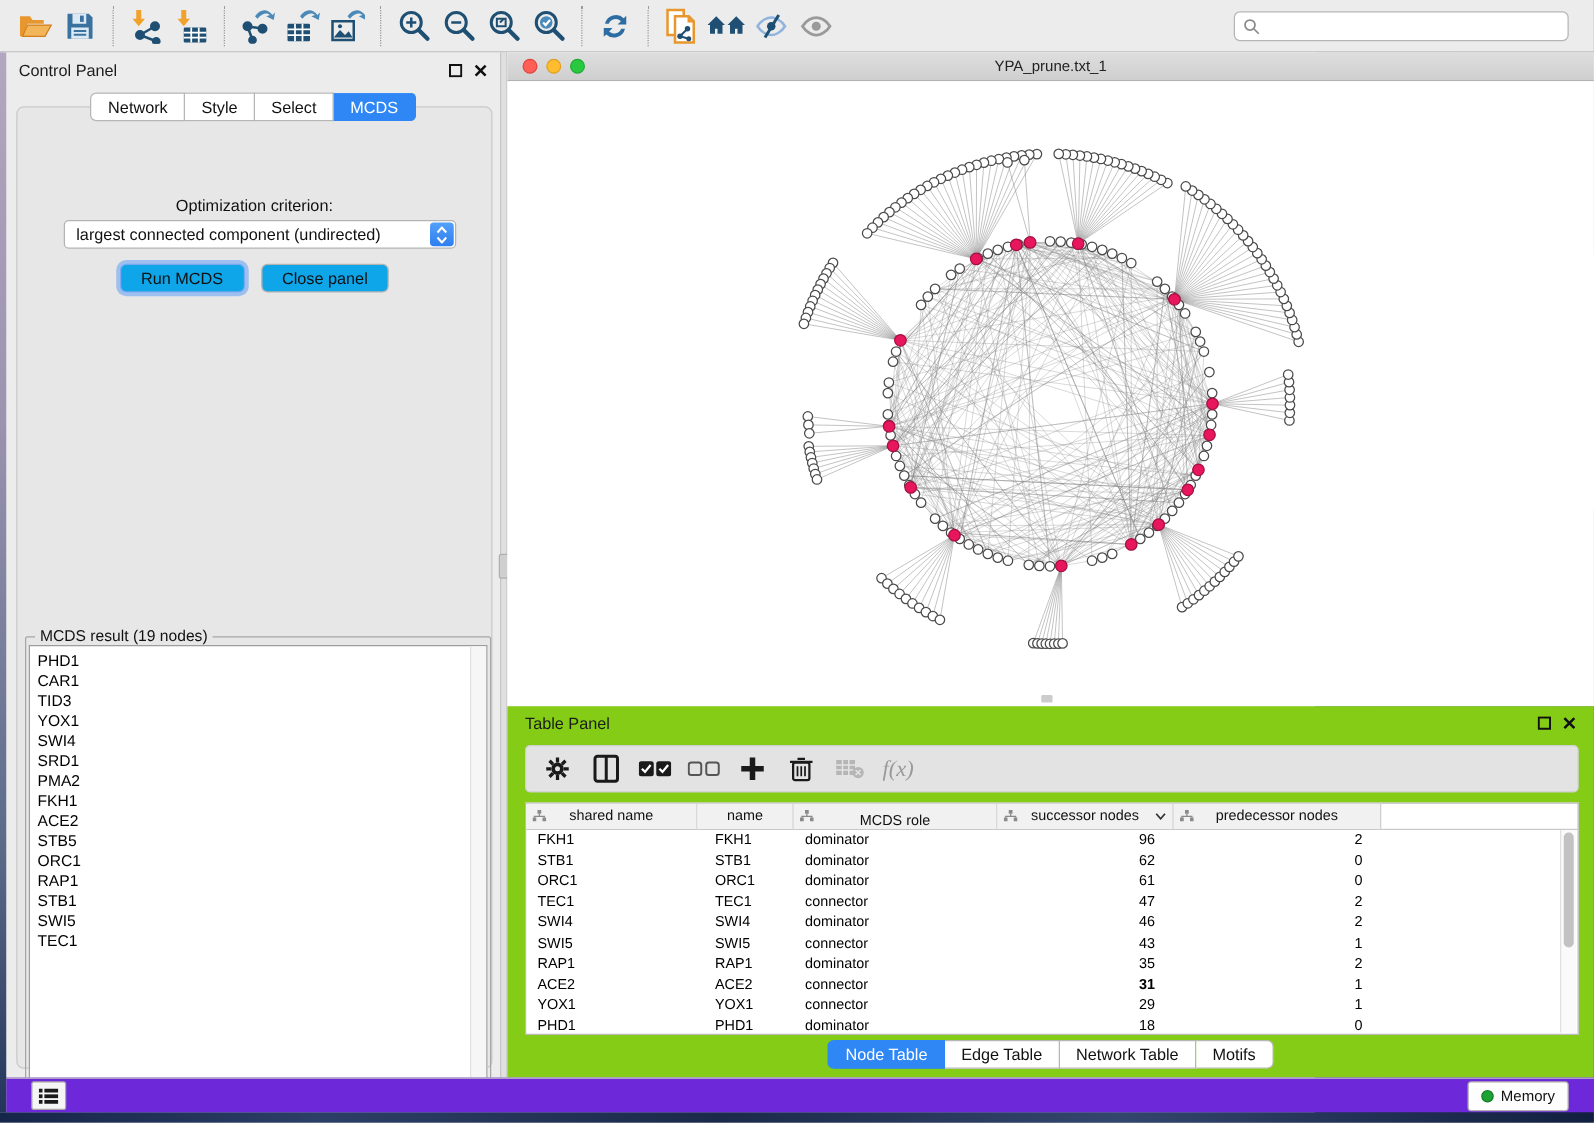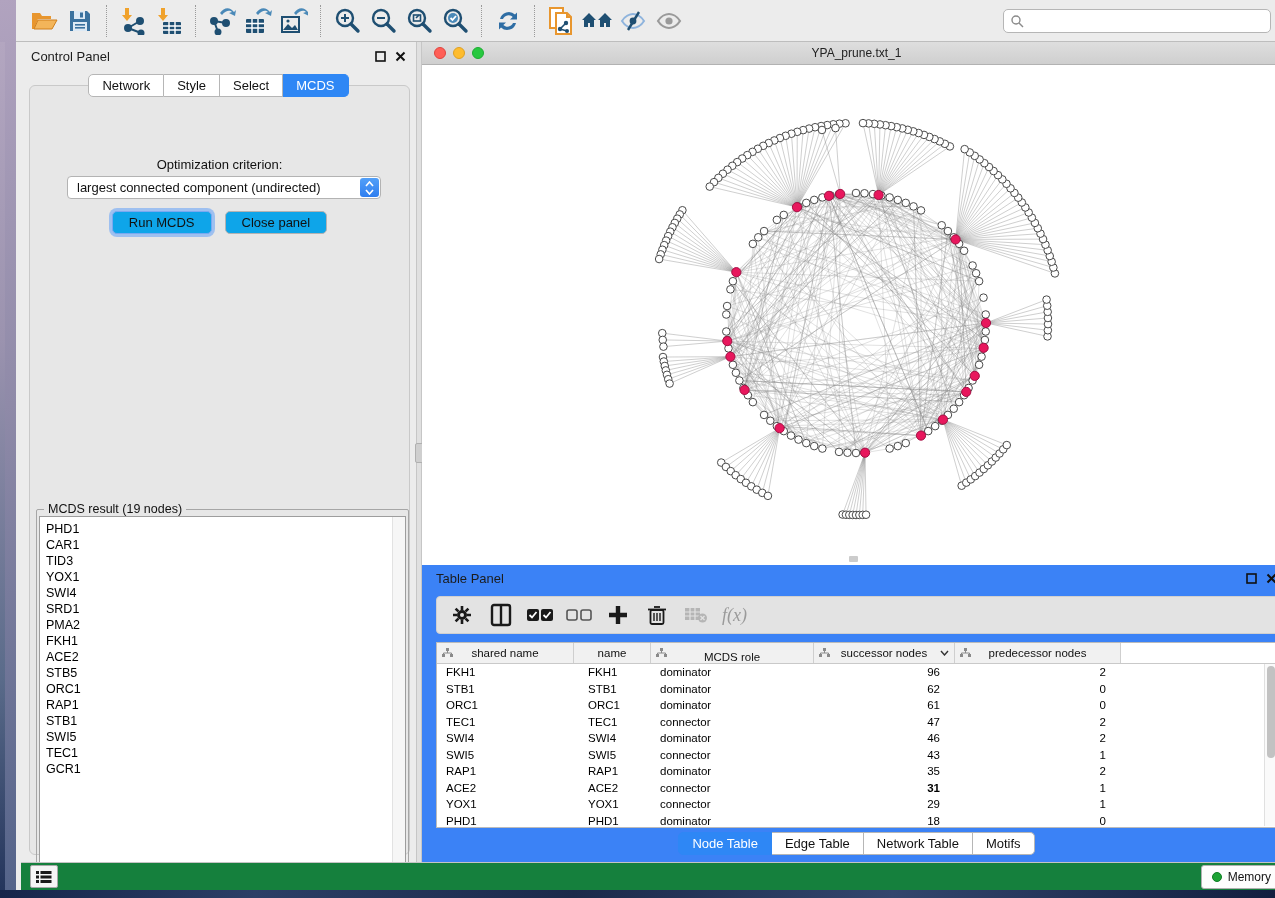--- a/index.html
+++ b/index.html
@@ -1,21 +1,21 @@
 <!DOCTYPE html>
 <html><head>
 <meta charset="utf-8">
 <style>
   html,body{margin:0;padding:0}
   body{
     width:1275px;height:898px;position:relative;overflow:hidden;
     font-family:"Liberation Sans",sans-serif;
     background:linear-gradient(160deg,#b1a3bf 0%,#8f8aa8 30%,#4d5f86 70%,#17264d 100%);
   }
-  .app{position:absolute;left:16px;top:0;width:1052px;height:890px;background:#ececec;}
+  .app{position:absolute;left:0;top:0;width:1052px;height:890px;background:#ececec;}
   
   .wall-left{position:absolute;left:0;top:42px;width:5px;height:848px;z-index:40;
     background:linear-gradient(180deg,#b3a6c0 0%,#9b93af 35%,#5a6b8a 75%,#24355c 100%);}
   .wall-bottom{position:absolute;left:0;top:890px;width:1275px;height:8px;z-index:40;
     background:linear-gradient(90deg,#16254a,#2c3f66 20%,#1b2a4a 45%,#33466d 70%,#121f3f 100%);}
 
   
   .toolbar{position:absolute;left:0;top:0;width:1275px;height:42px;background:#ececec;
     border-bottom:1px solid #bdbdbd;display:flex;align-items:center;padding:0 10px;box-sizing:border-box;}
   .tbtn{width:36px;height:34px;display:flex;align-items:center;justify-content:center;flex:0 0 auto;}
@@ -67,21 +67,21 @@
   .network-window{position:absolute;left:406px;top:42px;width:869px;height:523px;background:#fff;}
   .net-titlebar{height:22px;background:linear-gradient(#dedede,#cfcfcf);border-bottom:1px solid #b2b2b2;
     display:flex;align-items:center;position:relative;}
   .lights{display:flex;gap:7px;margin-left:12px;}
   .light{width:12px;height:12px;border-radius:50%;}
   .net-title{position:absolute;left:0;right:0;text-align:center;font-size:12px;color:#222;}
   .net-canvas-wrap{position:relative;width:869px;height:500px;background:#fff;overflow:hidden;}
   .canvas-nub{position:absolute;left:427px;bottom:3px;width:9px;height:6px;background:#cccccc;border-radius:1px;}
 
   
-  .table-panel{position:absolute;left:406px;top:565px;width:869px;height:297px;background:#3b82f6;}
+  .table-panel{position:absolute;left:406px;top:565px;width:869px;height:297px;background:#84cc16;}
   .tp-head{height:26px;display:flex;align-items:center;padding:0 14px;}
   .tp-toolbar{position:absolute;left:14px;top:31px;width:843px;height:38px;background:#e3e3e3;
     border:1px solid #d0d0d0;border-radius:4px;display:flex;align-items:center;gap:9px;padding:0 10px;box-sizing:border-box;}
   .ttb{width:30px;height:30px;display:flex;align-items:center;justify-content:center;}
   .fx-label{font-family:"Liberation Serif",serif;font-style:italic;font-size:18px;color:#9a9a9a;padding-left:2px;}
   .ntable{position:absolute;left:14px;top:77px;width:843px;height:186px;background:#fff;border:1px solid #bbbbbb;box-sizing:border-box;}
   .thead{display:flex;height:20px;border-bottom:1px solid #c9c9c9;}
   .th{background:#f1f1f1;border-right:1px solid #cfcfcf;display:flex;align-items:center;justify-content:center;
     position:relative;font-size:11.5px;color:#111;box-sizing:border-box;flex:0 0 auto;}
   .th .tree{position:absolute;left:5px;top:5px;}
@@ -90,22 +90,22 @@
   .trow{display:flex;height:16.5px;align-items:center;}
   .td{font-size:11.5px;color:#000;box-sizing:border-box;flex:0 0 auto;white-space:nowrap;overflow:hidden;}
   .td.left{padding-left:9px;text-align:left;}
   .td.left2{padding-left:14px;text-align:left;}
   .td.right{padding-right:15px;text-align:right;}
   .vscroll{position:absolute;right:1px;top:21px;bottom:1px;width:12px;background:#fafafa;border-left:1px solid #e0e0e0;}
   .vthumb{position:absolute;left:1.5px;top:2px;width:8px;height:92px;background:#c2c2c2;border-radius:4px;}
   .segbar-bottom{bottom:7px;}
 
   
-  .status-bar{position:absolute;left:5px;top:862px;width:1270px;height:28px;background:#15803d;border-top:1px solid #c4c4c4;
-    display:flex;align-items:center;padding:0 9px;box-sizing:border-box;}
+  .status-bar{position:absolute;left:5px;top:862px;width:1270px;height:28px;background:#6d28d9;border-top:1px solid #c4c4c4;
+    display:flex;align-items:center;padding:0 20px;box-sizing:border-box;}
   .sb-btn{width:26px;height:21px;background:#f5f5f5;border:1px solid #a8a8a8;border-radius:2px;
     display:flex;align-items:center;justify-content:center;}
   .mem-btn{margin-left:auto;height:22px;background:#fdfdfd;border:1px solid #b0b0b0;border-radius:3px;
     display:flex;align-items:center;gap:6px;padding:0 10px;font-size:12px;color:#111;}
   .mem-dot{width:10px;height:10px;border-radius:50%;background:#1da335;border:1px solid #0f7d24;box-sizing:border-box;}
 </style>
 </head>
 <body>
 
 <div class="app">
@@ -302,21 +302,20 @@
             <div class="mcds-item">SRD1</div>
             <div class="mcds-item">PMA2</div>
             <div class="mcds-item">FKH1</div>
             <div class="mcds-item">ACE2</div>
             <div class="mcds-item">STB5</div>
             <div class="mcds-item">ORC1</div>
             <div class="mcds-item">RAP1</div>
             <div class="mcds-item">STB1</div>
             <div class="mcds-item">SWI5</div>
             <div class="mcds-item">TEC1</div>
-            <div class="mcds-item">GCR1</div>
             <div class="list-track"></div>
         </div>
       </div>
     </div>
     <div class="segbar segbar-top">
         <div class="seg">Network</div>
         <div class="seg">Style</div>
         <div class="seg">Select</div>
         <div class="seg sel">MCDS</div>
       </div>

